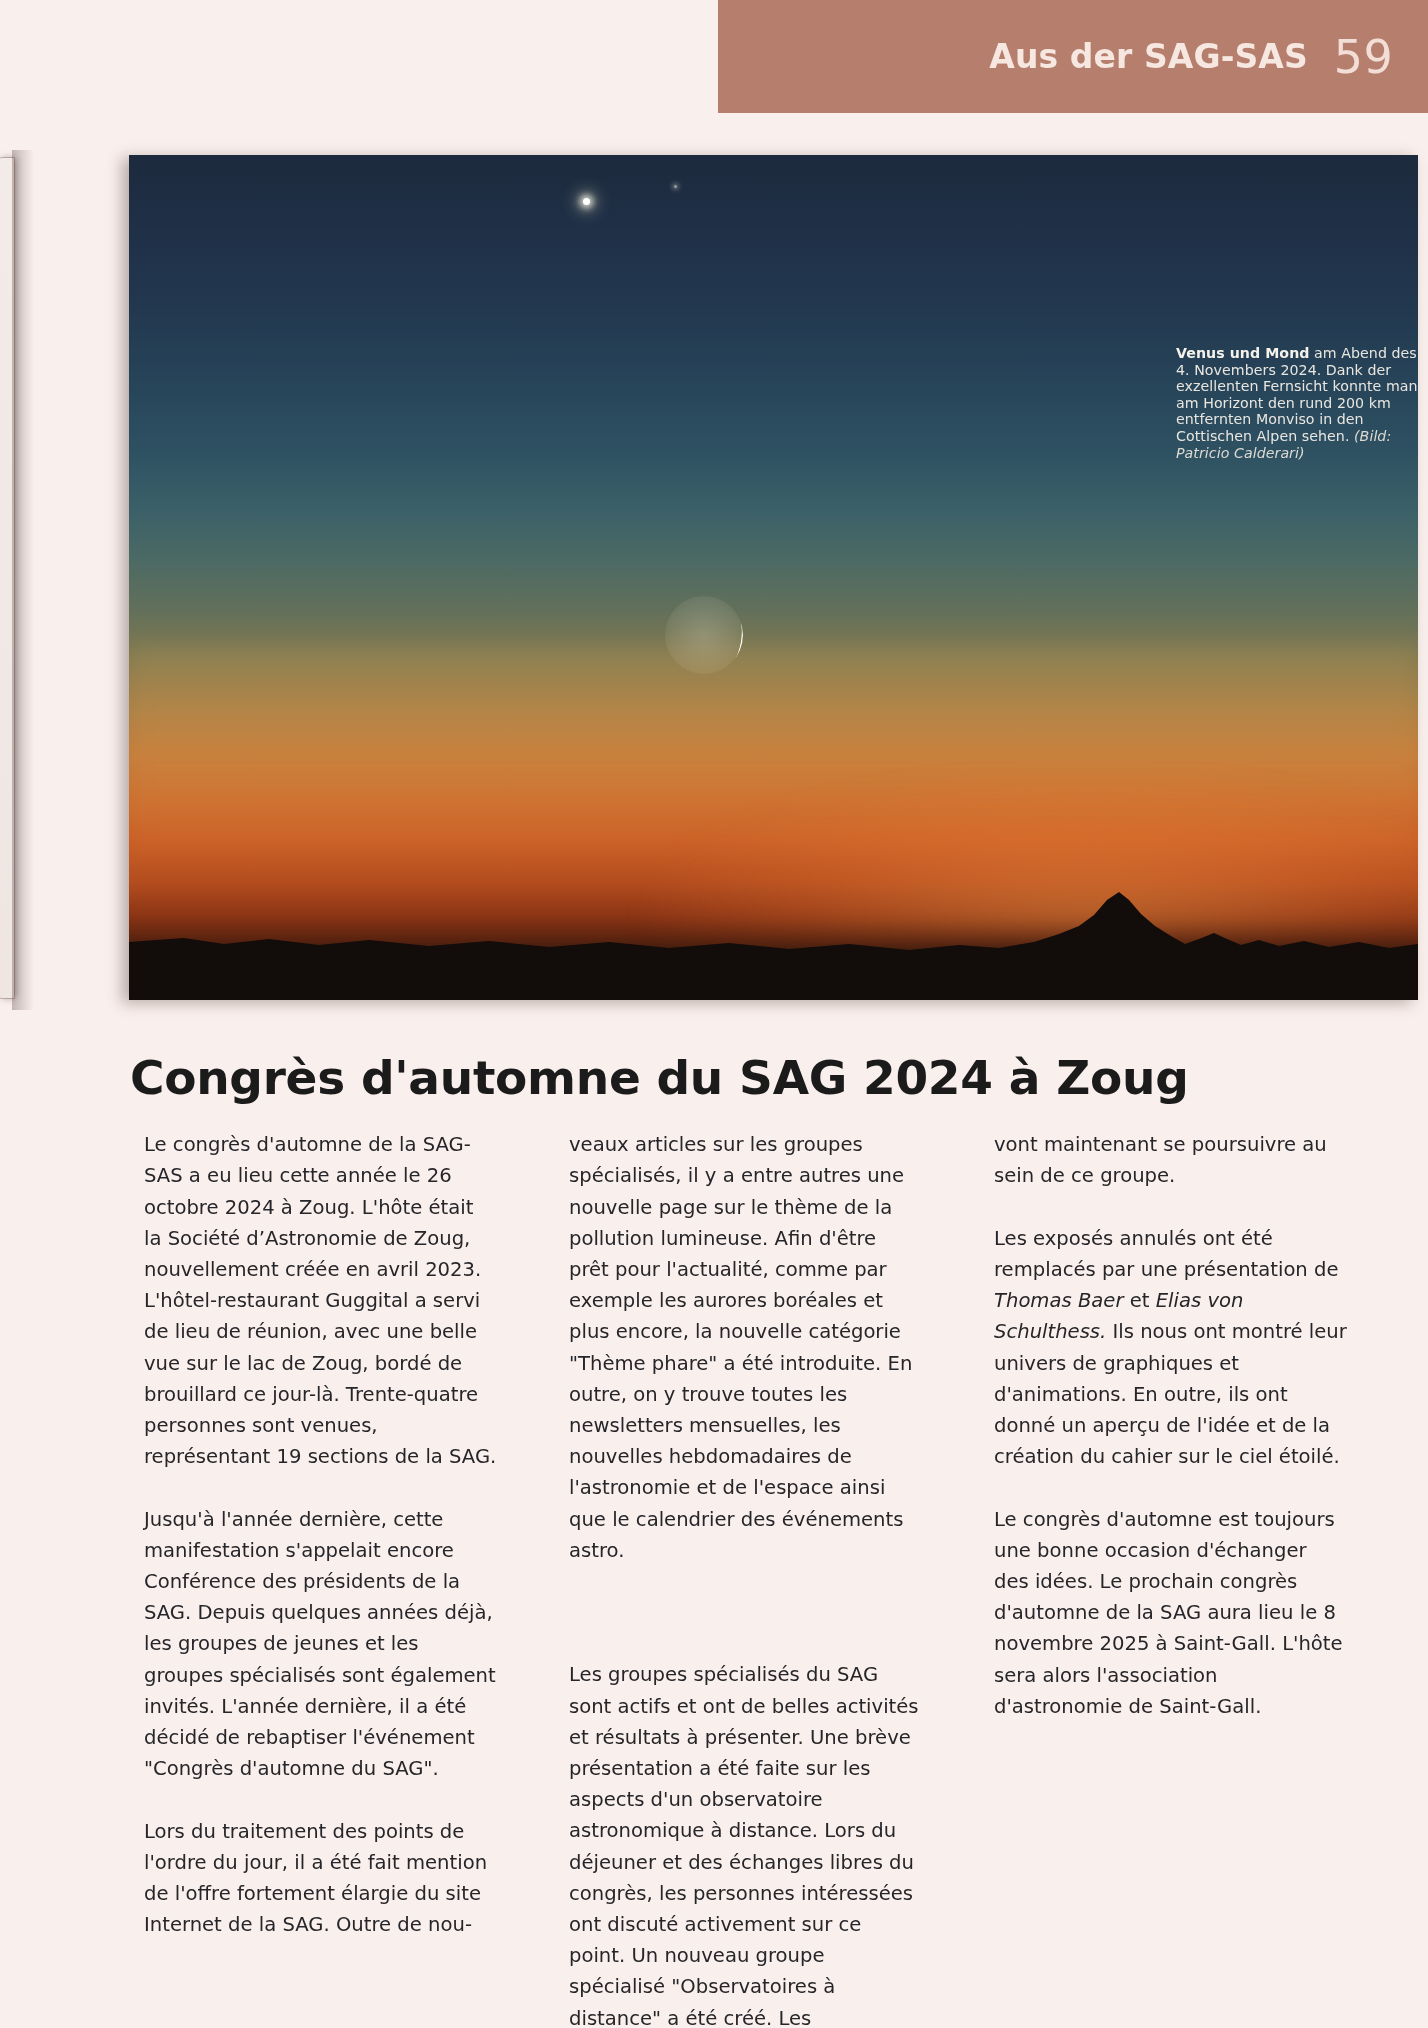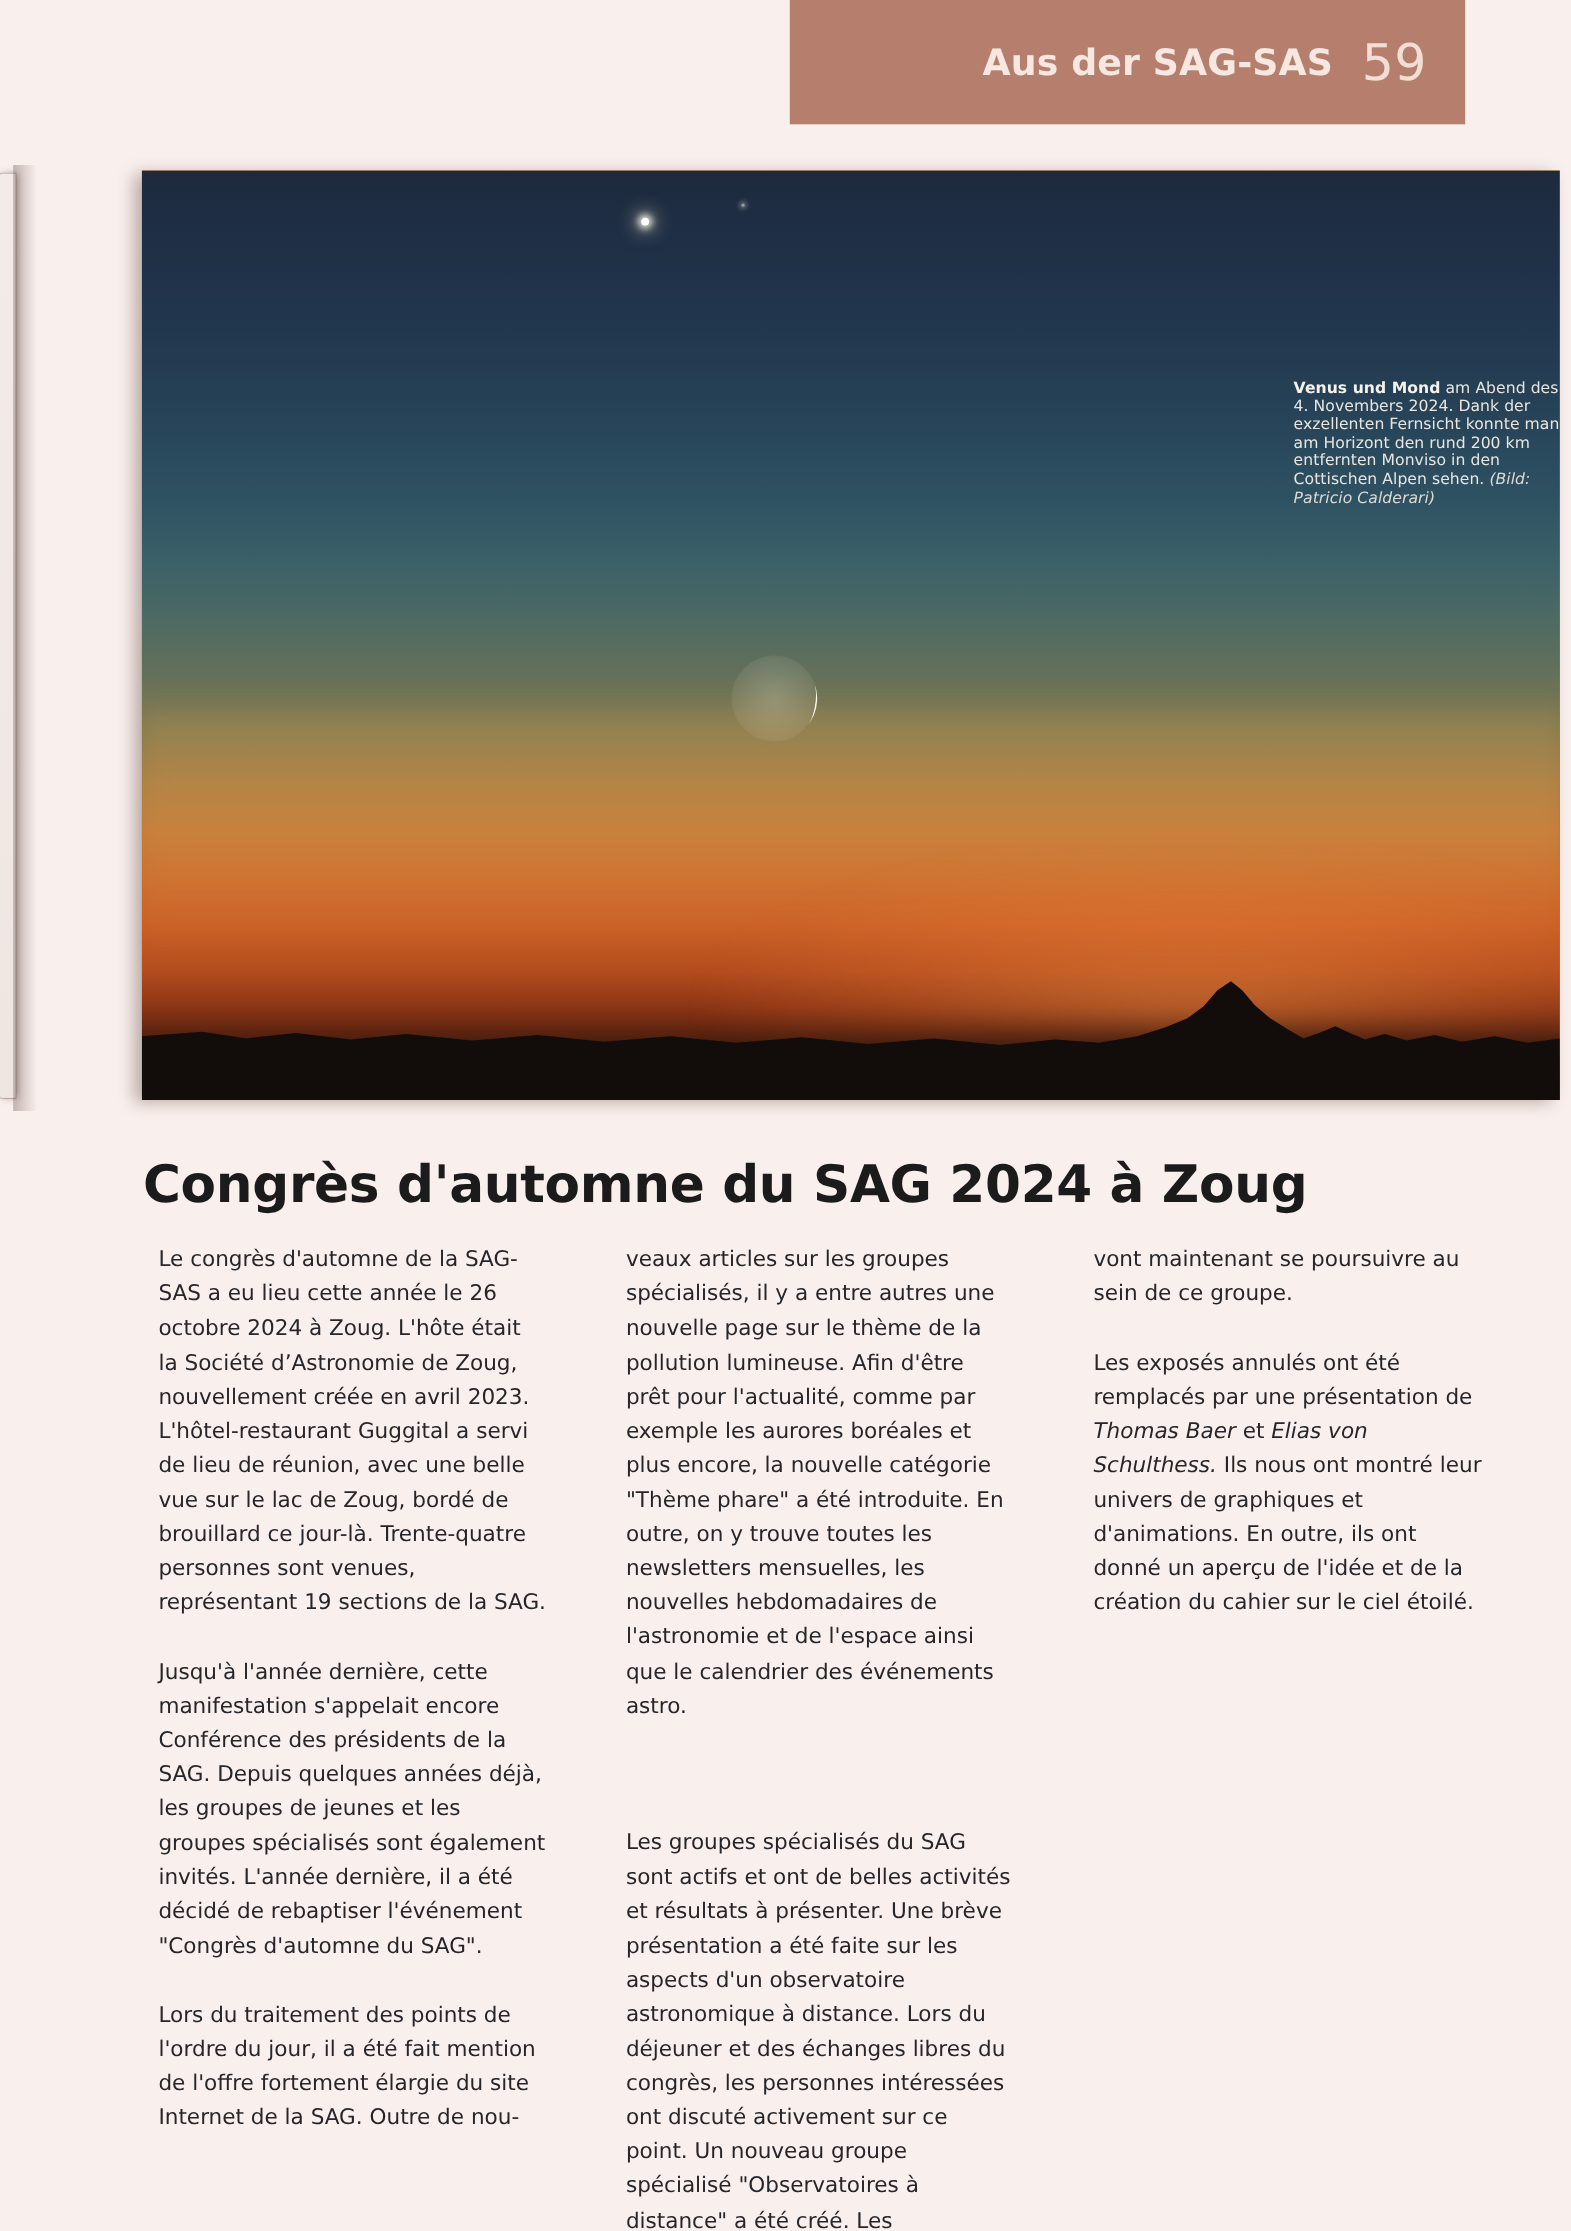--- a/index.html
+++ b/index.html
@@ -20,21 +20,21 @@
     border-top-left-radius:2px;border-bottom-left-radius:2px;
   }
   .page-edge-shadow{
     position:absolute;left:12px;top:150px;width:22px;height:860px;
     background:linear-gradient(to right,rgba(70,45,40,.30),rgba(70,45,40,0));
     pointer-events:none;
   }
 
   
   .header-band{
-    position:absolute;left:718px;top:0;width:614px;height:113px;
+    position:absolute;left:718px;top:0;width:710px;height:113px;
     background:#b67f6d;
     display:flex;align-items:center;justify-content:flex-end;
     padding-right:35px;box-sizing:border-box;gap:26px;
   }
   .header-title{
     font-size:33px;font-weight:700;color:#f6e7e1;letter-spacing:.1px;
   }
   .header-page-number{
     font-size:46px;font-weight:400;color:#f2ded6;letter-spacing:.3px;
   }
@@ -190,17 +190,18 @@
 
   <div class="col">
     <p>veaux articles sur les groupes spécialisés, il y a entre autres une nouvelle page sur le thème de la pollution lumineuse. Afin d'être prêt pour l'actualité, comme par exemple les aurores boréales et plus encore, la nouvelle catégorie "Thème phare" a été introduite. En outre, on y trouve toutes les newsletters mensuelles, les nouvelles hebdomadaires de l'astronomie et de l'espace ainsi que le calendrier des événements astro.</p>
     <div class="gap"></div>
     <p>Les groupes spécialisés du SAG sont actifs et ont de belles activités et résultats à présenter. Une brève présentation a été faite sur les aspects d'un observatoire astronomique à distance. Lors du déjeuner et des échanges libres du congrès, les personnes intéressées ont discuté activement sur ce point. Un nouveau groupe spécialisé "Observatoires à distance" a été créé. Les discussions</p>
   </div>
 
   <div class="col">
     <p>vont maintenant se poursuivre au sein de ce groupe.</p>
     <p><span>Les exposés annulés ont été remplacés par une présentation de </span><i>Thomas Baer</i><span> et </span><i>Elias von Schulthess.</i><span> Ils nous ont montré leur univers de graphiques et d'animations. En outre, ils ont donné un aperçu de l'idée et de la création du cahier sur le ciel étoilé.</span></p>
+    <p>Le congrès d'automne est toujours une bonne occasion d'échanger des idées. Le prochain congrès d'automne de la SAG aura lieu le 8 novembre 2025 à Saint-Gall. L'hôte sera alors l'association d'astronomie de Saint-Gall.</p>
     <div class="gap"></div>
     
   </div>
 
 </div>
 
 </body></html>

